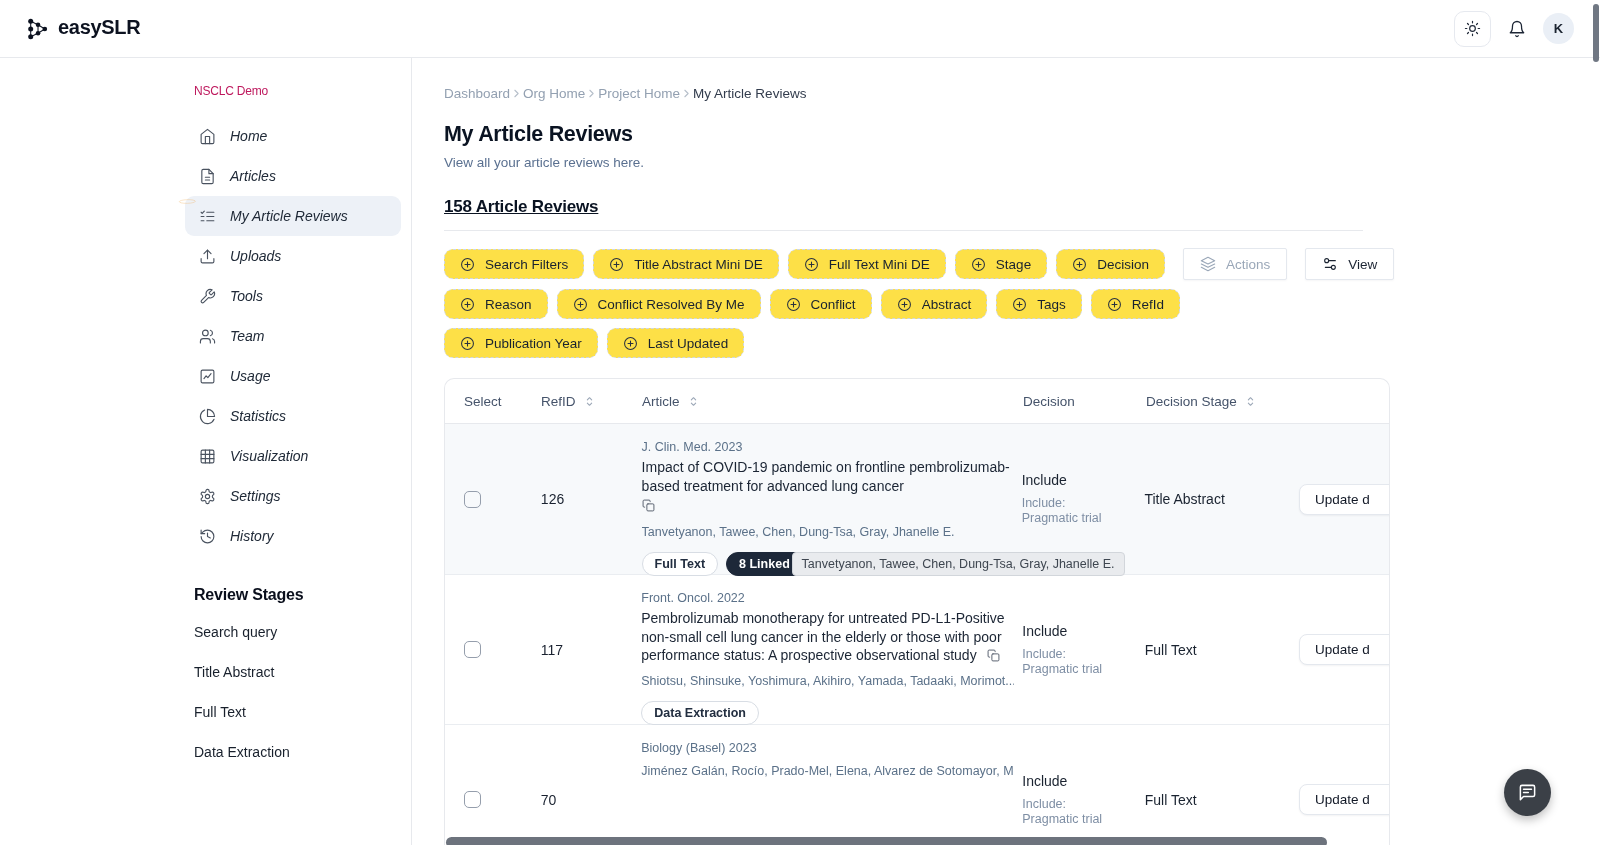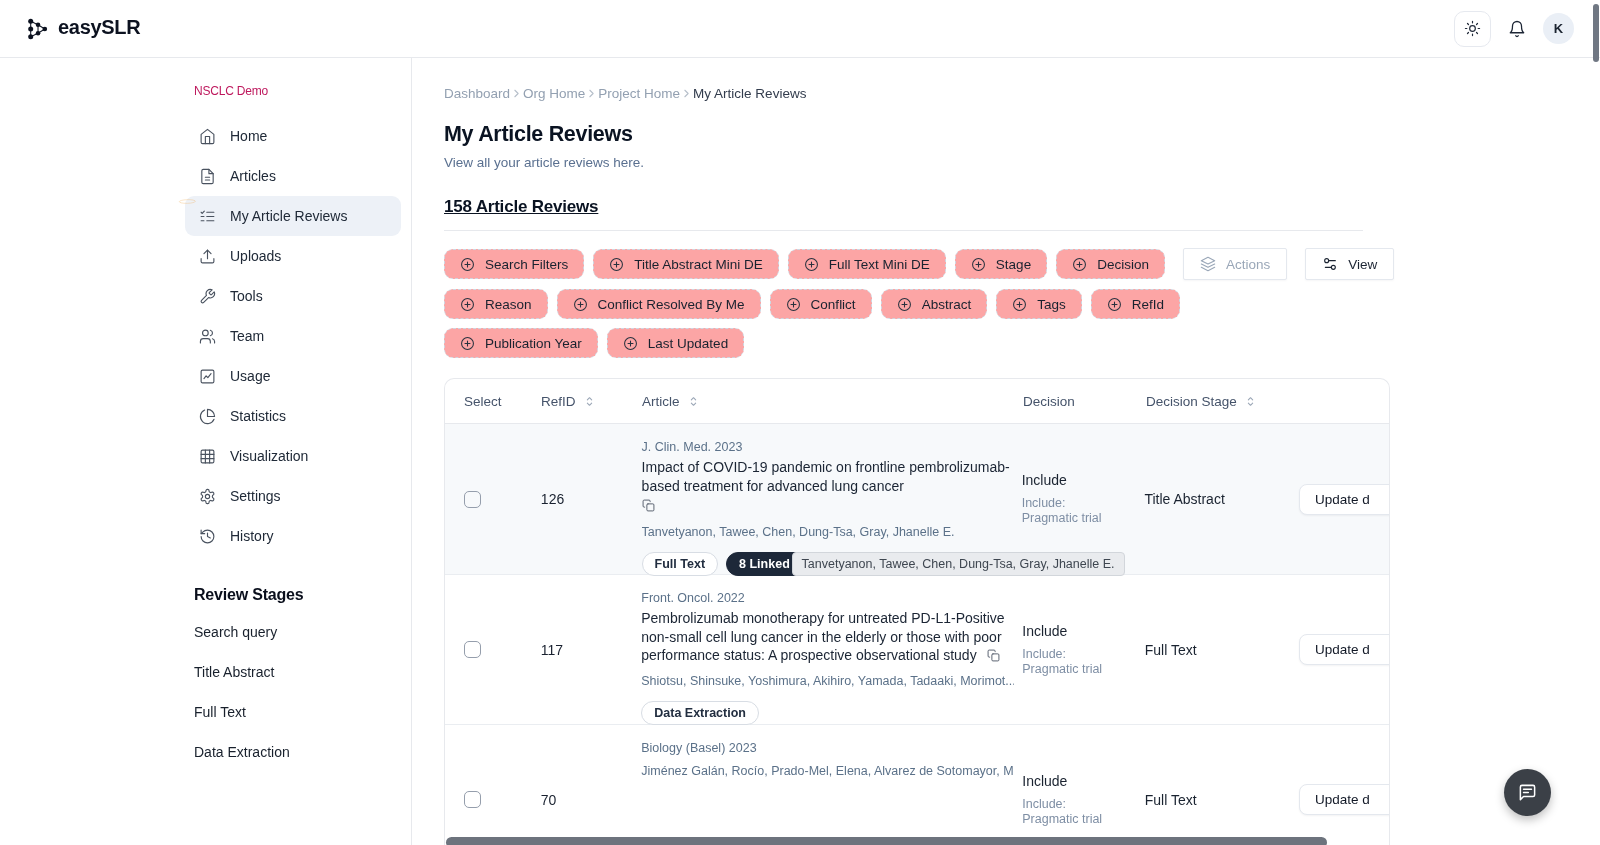--- a/index.html
+++ b/index.html
@@ -17,21 +17,21 @@
   .bell-btn { background: none; border: none; cursor: pointer; color: #1d2635; display: flex; }
   .avatar { width: 31px; height: 31px; border-radius: 50%; background: #eaeff6; display: flex;
     align-items: center; justify-content: center; font-size: 13px; font-weight: 700; color: #1b2430; cursor: pointer; }
 
   
   .layout { display: flex; height: 787px; }
   .sidebar { width: 412px; border-right: 1px solid #e7e9ed; padding-top: 26px; flex-shrink: 0; }
   .side-inner { margin-left: 185px; width: 216px; }
   .project-name { font-size: 12px; font-weight: 400; color: #be185d; margin: 0 0 18px 9px; letter-spacing: -0.2px; }
   .nav-item { height: 40px; display: flex; align-items: center; gap: 14px; padding: 0 14px;
-    border-radius: 9px; font-size: 14px; font-weight: 500; color: #202a38; cursor: pointer; position: relative; }
+    border-radius: 9px; font-size: 14px; font-weight: 500; color: #202a38; cursor: pointer; position: relative; font-style: italic; }
   .nav-item svg { width: 17px; height: 17px; color: #49525f; flex-shrink: 0; }
   .nav-item.active { background: #edf1f7; }
   .ellipse-annotation { position: absolute; left: -6px; top: -3px; width: 182px; height: 46px;
     pointer-events: none; overflow: visible; }
   .stages-title { font-size: 16px; font-weight: 800; color: #0a0f1c; margin: 30px 0 8px 9px; letter-spacing: -0.2px; }
   .stage-link { height: 40px; display: flex; align-items: center; font-size: 14px; color: #18202c;
     cursor: pointer; padding-left: 9px; }
 
   
   .main { flex: 1; padding-left: 32px; position: relative; background: #fff; }
@@ -40,21 +40,21 @@
   .crumb.current { color: #323c4d; cursor: default; }
   .crumb-sep { color: #b6bfca; display: flex; }
   .page-title { margin-top: 21px; font-size: 21.5px; font-weight: 800; color: #0a1322; letter-spacing: -0.3px; }
   .subtitle { margin-top: 8px; font-size: 13.5px; color: #5a7090; }
   .count-heading { margin-top: 27px; font-size: 17px; font-weight: 800; color: #0a1322; letter-spacing: -0.2px; text-decoration: underline; }
   .divider { width: 919px; border-bottom: 1px solid #e7e9ed; margin-top: 13px; }
 
   
   .toolbar { width: 919px; margin-top: 17px; }
   .toolbar-row { display: flex; align-items: center; gap: 9px; margin-bottom: 9px; }
-  .chip { height: 30px; border: 1.5px dashed #cfd6e0; border-radius: 9px; background: #fca5a5;
+  .chip { height: 30px; border: 1.5px dashed #cfd6e0; border-radius: 9px; background: #fde047;
     display: inline-flex; align-items: center; gap: 10px; padding: 0 15px; font-size: 13.5px;
     font-weight: 500; color: #19222f; cursor: pointer; white-space: nowrap; }
   .chip svg { width: 15px; height: 15px; color: #29323f; }
   .btn-solid { height: 32px; border: 1px solid #e4e8ee; border-radius: 2px; background: #fff;
     display: inline-flex; align-items: center; gap: 10px; padding: 0 16px; font-size: 13.5px;
     font-weight: 500; cursor: pointer; box-shadow: 0 1px 2px rgba(16,24,40,0.04); white-space: nowrap; }
   .btn-solid svg { width: 16px; height: 16px; }
   .actions-btn { margin-left: auto; color: #9aa7b8; }
   .view-btn { margin-left: 9px; color: #1c2533; }
   .spacer { flex: 1; }

